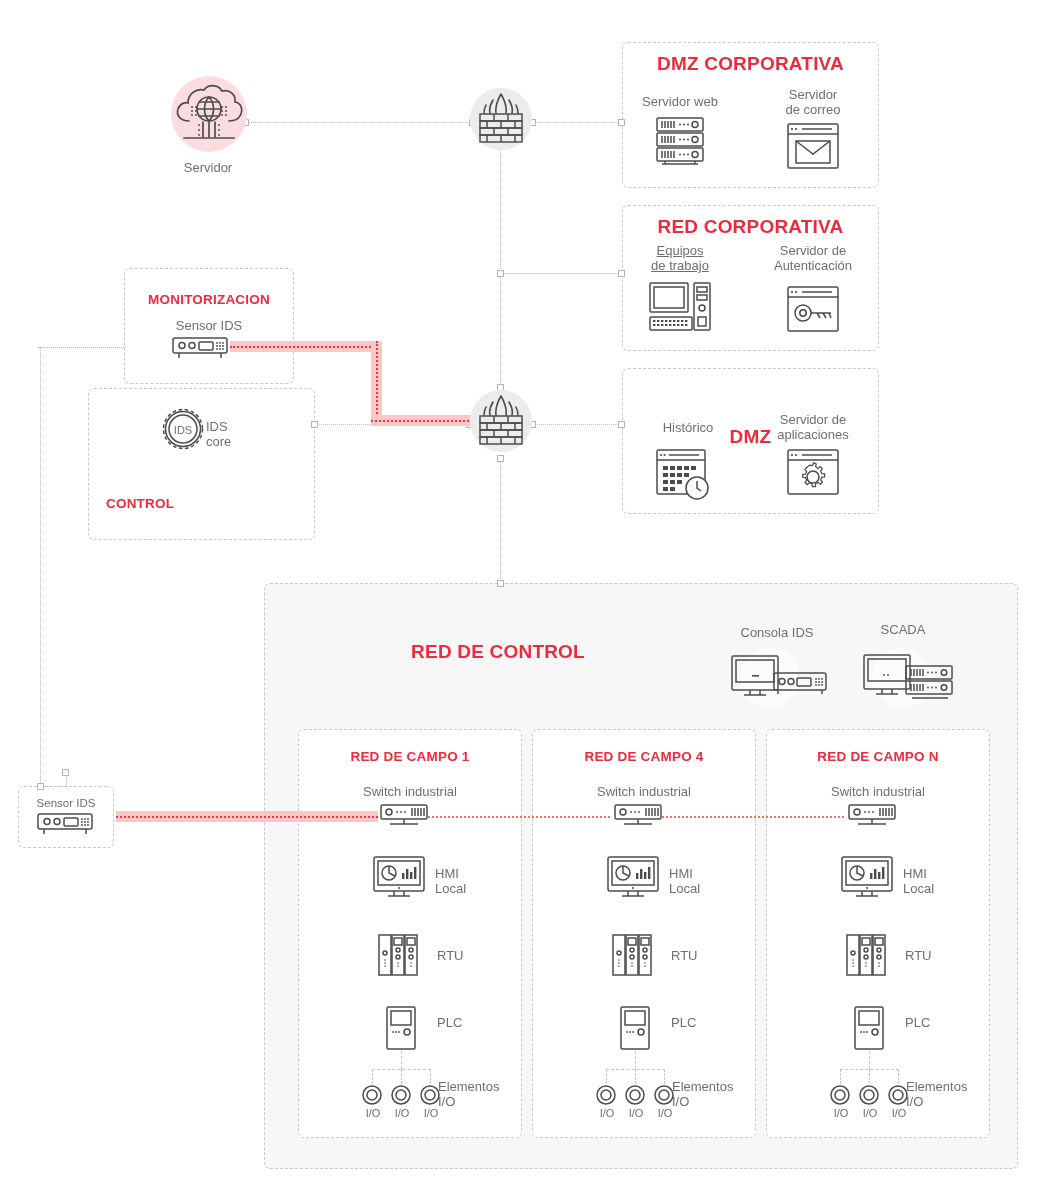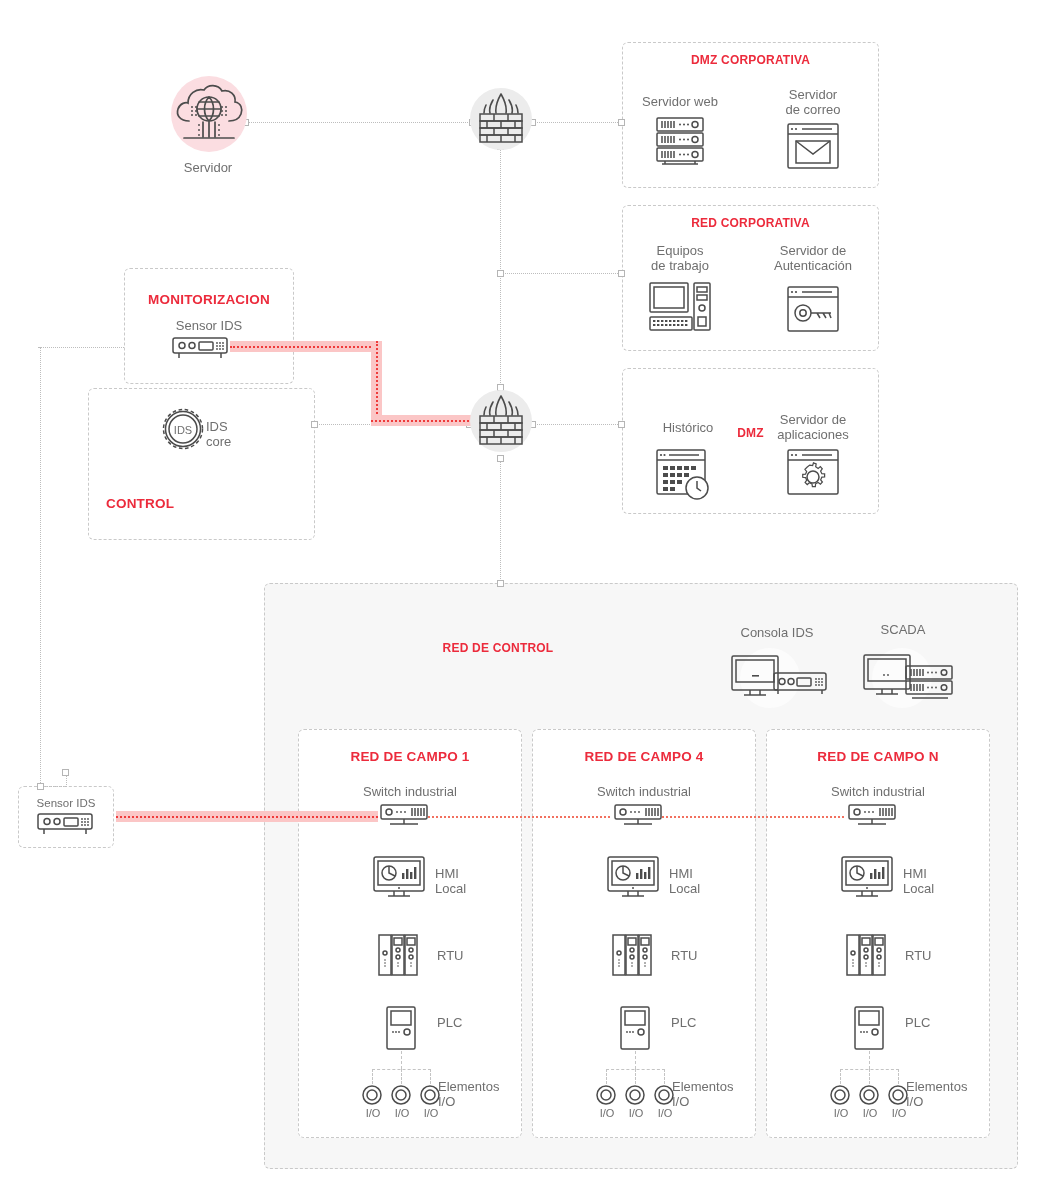--- a/index.html
+++ b/index.html
@@ -6,21 +6,21 @@
   body{width:1037px;height:1200px;position:relative;overflow:hidden;
        font-family:"Liberation Sans","DejaVu Sans",sans-serif;}
   .stage{position:absolute;left:0;top:0;width:1037px;height:1200px;}
 
   
   .zone{position:absolute;border:1.4px dashed #c9c9c9;border-radius:6px;box-sizing:border-box;}
   .zone.shaded{background:#f7f7f7;}
   .zone.white{background:#ffffff;}
 
   .ztitle{position:absolute;width:100%;text-align:center;color:#ec2b3c;
-          font-weight:bold;font-size:12px;letter-spacing:.2px;}
+          font-weight:bold;font-size:19px;letter-spacing:.2px;}
   .ztitle.small{font-size:13.5px;}
 
   
   .lbl{position:absolute;color:#6f6f6f;font-size:13px;line-height:15px;
        text-align:center;white-space:pre;}
   .lbl.left{text-align:left;}
   .tiny{font-size:11px;color:#6f6f6f;}
   .h-dot{position:absolute;height:0;border-top:1.4px dotted #bdbdbd;}
   .v-dot{position:absolute;width:0;border-left:1.4px dotted #bdbdbd;}
   .h-dash{position:absolute;height:0;border-top:1.3px dashed #c4c4c4;}
@@ -239,21 +239,21 @@
         <rect x="10" y="19" width="34" height="22"></rect>
         <path d="M10 19 L27 32 L44 19"></path>
       </g>
       <g fill="#4c4c4c">
         <circle cx="6" cy="7" r="1.1"></circle>
           <circle cx="10" cy="7" r="1.1"></circle>
       </g>
     </svg>
   </div>
 
-  <div class="lbl" style="left:630px;top:243px;width:100px;">Equipos
+  <div class="lbl" style="left:630px;top:243px;width:100px;text-decoration:underline;">Equipos
 de trabajo</div>
   <div class="ico" style="left:648px;top:281px;">
     <svg width="64" height="52" viewBox="0 0 64 52">
       <g fill="none" stroke="#4c4c4c" stroke-width="1.5">
         <rect x="2" y="2" width="38" height="29" rx="1"></rect>
         <rect x="6" y="6" width="30" height="21"></rect>
         <rect x="2" y="36" width="42" height="13" rx="1"></rect>
         <rect x="46" y="2" width="16" height="47" rx="1"></rect>
         <rect x="49" y="6" width="10" height="5"></rect>
         <rect x="49" y="14" width="10" height="5"></rect>

